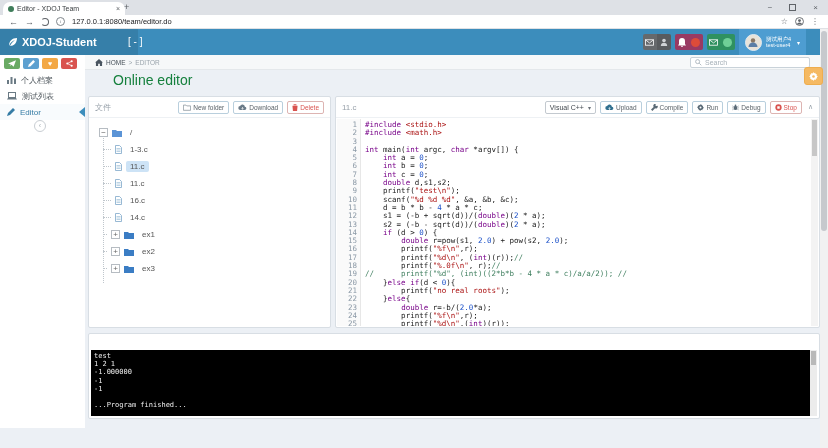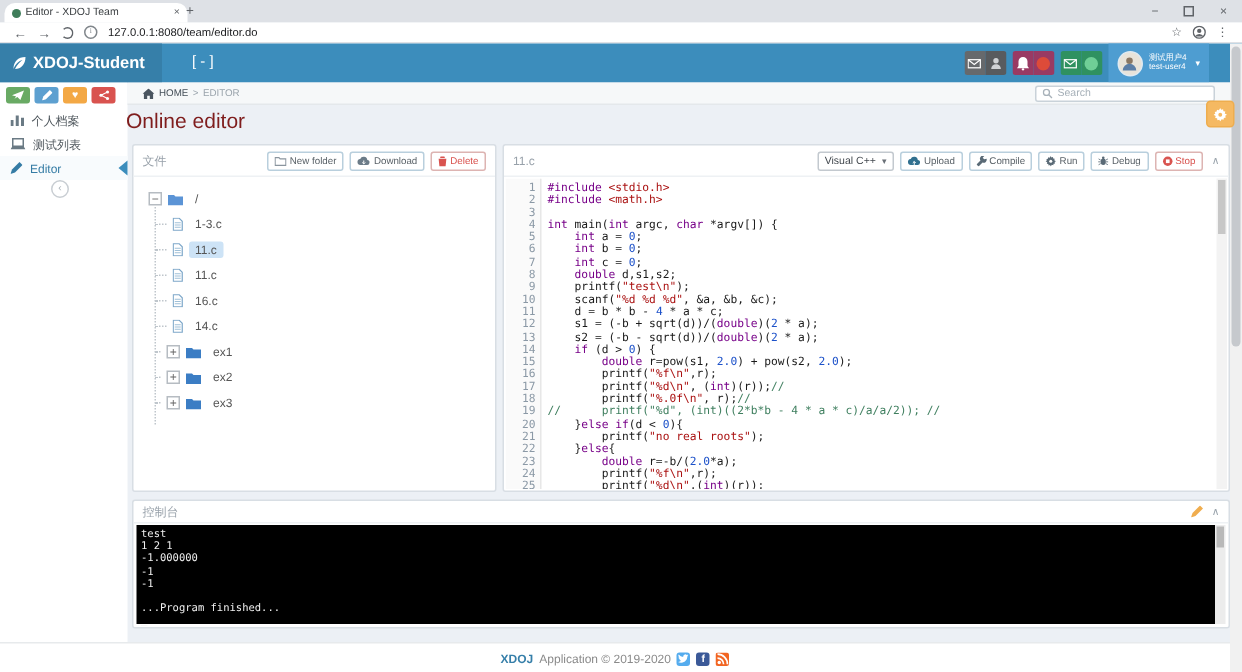--- a/index.html
+++ b/index.html
@@ -24,21 +24,21 @@
   .refresh{width:6px;height:6px;border:1px solid #5f6368;border-radius:50%;border-left-color:transparent;}
   .info-circ{width:7px;height:7px;border:1px solid #80868b;border-radius:50%;color:#80868b;
              font-size:5px;line-height:7px;text-align:center;font-family:"Liberation Serif",serif;}
   .url-text{font-size:7.5px;color:#202124;}
   .url-spacer{flex:1;}
   .star{font-size:8px;color:#5f6368;}
   .dots{font-size:8px;color:#5f6368;}
 
   
   .navbar{left:0;top:29px;width:828px;height:26px;background:#3c8dbc;}
-  .brand{position:absolute;left:0;top:0;width:108px;height:26px;background:#367fa9;color:#fff;
+  .brand{position:absolute;left:0;top:0;width:138px;height:26px;background:#367fa9;color:#fff;
          display:flex;align-items:center;gap:4px;padding-left:8px;box-sizing:border-box;
          font-size:11px;font-weight:bold;}
   .nav-toggle{position:absolute;left:128px;top:7px;color:#fff;font-size:10px;}
   .nav-right{position:absolute;right:22px;top:0;height:26px;display:flex;align-items:center;gap:4px;}
   .chip{display:flex;height:16px;border-radius:2px;overflow:hidden;}
   .chip-cell{width:14px;height:16px;display:flex;align-items:center;justify-content:center;}
   .chip-gray .c1{background:#66696c;} .chip-gray .c2{background:#585b5e;}
   .chip-maroon .c1{background:#993a63;} .chip-maroon .c2{background:#993a63;}
   .chip-green .c1{background:#2f9160;} .chip-green .c2{background:#2f9160;}
   .badge-dot{width:9px;height:9px;border-radius:50%;}
@@ -67,21 +67,21 @@
 
   
   .crumbbar{left:85px;top:55px;width:735px;height:15px;background:#f6f8f9;border-bottom:1px solid #e4e8eb;
             display:flex;align-items:center;gap:3px;padding:0 10px;box-sizing:border-box;}
   .crumb-home{font-size:6.5px;color:#454f58;display:flex;align-items:center;gap:2px;}
   .crumb-sep{font-size:6.5px;color:#9aa4ac;}
   .crumb-cur{font-size:6.5px;color:#9aa4ac;}
   .searchbox{margin-left:auto;width:120px;height:11px;background:#fff;border:1px solid #c9d2d9;border-radius:2px;
              display:flex;align-items:center;gap:3px;padding:0 4px;box-sizing:border-box;}
   .search-ph{font-size:7px;color:#a6b0b8;}
-  .page-title{left:84px;top:72px;font-size:14px;color:#7f1d1d;}
+  .page-title{left:113px;top:72px;font-size:14px;color:#15803d;}
   .settings-tab{left:804px;top:67px;width:19px;height:18px;background:#f5b962;border:1px solid #eead4e;
                 border-radius:3px;display:flex;align-items:center;justify-content:center;box-sizing:border-box;}
 
   
   .panel{position:absolute;background:#fff;border:1px solid #d8dee4;border-radius:2px;box-sizing:border-box;}
   .files-panel{left:88px;top:96px;width:243px;height:232px;}
   .editor-panel{left:335px;top:96px;width:485px;height:232px;}
   .console-panel{left:88px;top:333px;width:732px;height:86px;}
   .panel-head{height:21px;border-bottom:1px solid #eef1f4;display:flex;align-items:center;gap:4px;
               padding:0 6px;box-sizing:border-box;}
@@ -482,52 +482,27 @@
           <div class="cl">25</div>
         </div>
       <div class="codelines"><div class="cl"><span class="tok-meta">#include</span> <span class="tok-str">&lt;stdio.h&gt;</span></div><div class="cl"><span class="tok-meta">#include</span> <span class="tok-str">&lt;math.h&gt;</span></div><div class="cl">&nbsp;</div><div class="cl"><span class="tok-key">int</span> main(<span class="tok-key">int</span> argc, <span class="tok-key">char</span> *argv[]) {</div><div class="cl">    <span class="tok-key">int</span> a = <span class="tok-num">0</span>;</div><div class="cl">    <span class="tok-key">int</span> b = <span class="tok-num">0</span>;</div><div class="cl">    <span class="tok-key">int</span> c = <span class="tok-num">0</span>;</div><div class="cl">    <span class="tok-key">double</span> d,s1,s2;</div><div class="cl">    printf(<span class="tok-str">"test\n"</span>);</div><div class="cl">    scanf(<span class="tok-str">"%d %d %d"</span>, &amp;a, &amp;b, &amp;c);</div><div class="cl">    d = b * b - <span class="tok-num">4</span> * a * c;</div><div class="cl">    s1 = (-b + sqrt(d))/(<span class="tok-key">double</span>)(<span class="tok-num">2</span> * a);</div><div class="cl">    s2 = (-b - sqrt(d))/(<span class="tok-key">double</span>)(<span class="tok-num">2</span> * a);</div><div class="cl">    <span class="tok-key">if</span> (d &gt; <span class="tok-num">0</span>) {</div><div class="cl">        <span class="tok-key">double</span> r=pow(s1, <span class="tok-num">2.0</span>) + pow(s2, <span class="tok-num">2.0</span>);</div><div class="cl">        printf(<span class="tok-str">"%f\n"</span>,r);</div><div class="cl">        printf(<span class="tok-str">"%d\n"</span>, (<span class="tok-key">int</span>)(r));<span class="tok-com">//</span></div><div class="cl">        printf(<span class="tok-str">"%.0f\n"</span>, r);<span class="tok-com">//</span></div><div class="cl"><span class="tok-com">//      printf("%d", (int)((2*b*b - 4 * a * c)/a/a/2)); //</span></div><div class="cl">    }<span class="tok-key">else</span> <span class="tok-key">if</span>(d &lt; <span class="tok-num">0</span>){</div><div class="cl">        printf(<span class="tok-str">"no real roots"</span>);</div><div class="cl">    }<span class="tok-key">else</span>{</div><div class="cl">        <span class="tok-key">double</span> r=-b/(<span class="tok-num">2.0</span>*a);</div><div class="cl">        printf(<span class="tok-str">"%f\n"</span>,r);</div><div class="cl">        printf(<span class="tok-str">"%d\n"</span>,(<span class="tok-key">int</span>)(r));</div></div>
     </div>
     <div class="editor-scroll">
       <div class="editor-thumb"></div>
     </div>
   </div>
 
   <div class="panel console-panel">
-    <div class="panel-head">
-      <span class="panel-title">控制台</span>
-      <span class="head-spacer"></span>
-      <svg viewBox="0 0 8 8" width="8" height="8">
-          <path fill="#f0ad4e" d="M0 8l1-3 5-5 2 2-5 5z"></path>
-        </svg>
-      <span class="head-chevron">∧</span>
-    </div>
     <div class="term">test
 1 2 1
 -1.000000
 -1
 -1
  
 ...Program finished...
 _</div>
     <div class="term-scroll">
       <div class="term-thumb"></div>
     </div>
   </div>
 
-  <div class="abs footer">
-    <b>XDOJ</b>
-    <span>Application © 2019-2020</span>
-    <span class="soc tw">
-        <svg viewBox="0 0 10 8" width="7" height="6">
-          <path fill="#fff" d="M10 1a4 4 0 01-1.2.3A2 2 0 009.7.2 4 4 0 018.4.7 2 2 0 005 2.5 5.7 5.7 0 01.7.3 2 2 0 001.3 3 2 2 0 01.4 2.7v.1a2 2 0 001.6 2 2 2 0 01-.9 0 2 2 0 001.9 1.4A4 4 0 010 7.3 5.7 5.7 0 003.1 8c3.8 0 5.8-3.1 5.8-5.8V2A4 4 0 0010 1z"></path>
-        </svg>
-      </span>
-    <span class="soc fb">f</span>
-    <span class="soc">
-        <svg viewBox="0 0 8 8" width="9" height="9">
-          <rect width="8" height="8" rx="1.5" fill="#f26522"></rect>
-          <circle cx="2.2" cy="5.9" r="1" fill="#fff"></circle>
-          <path d="M1.2 3.3A3.6 3.6 0 014.8 6.9M1.2 1A5.9 5.9 0 017.1 6.9" stroke="#fff" stroke-width="1" fill="none"></path>
-        </svg>
-      </span>
-  </div>
 
 </div>
 
 </body></html>

